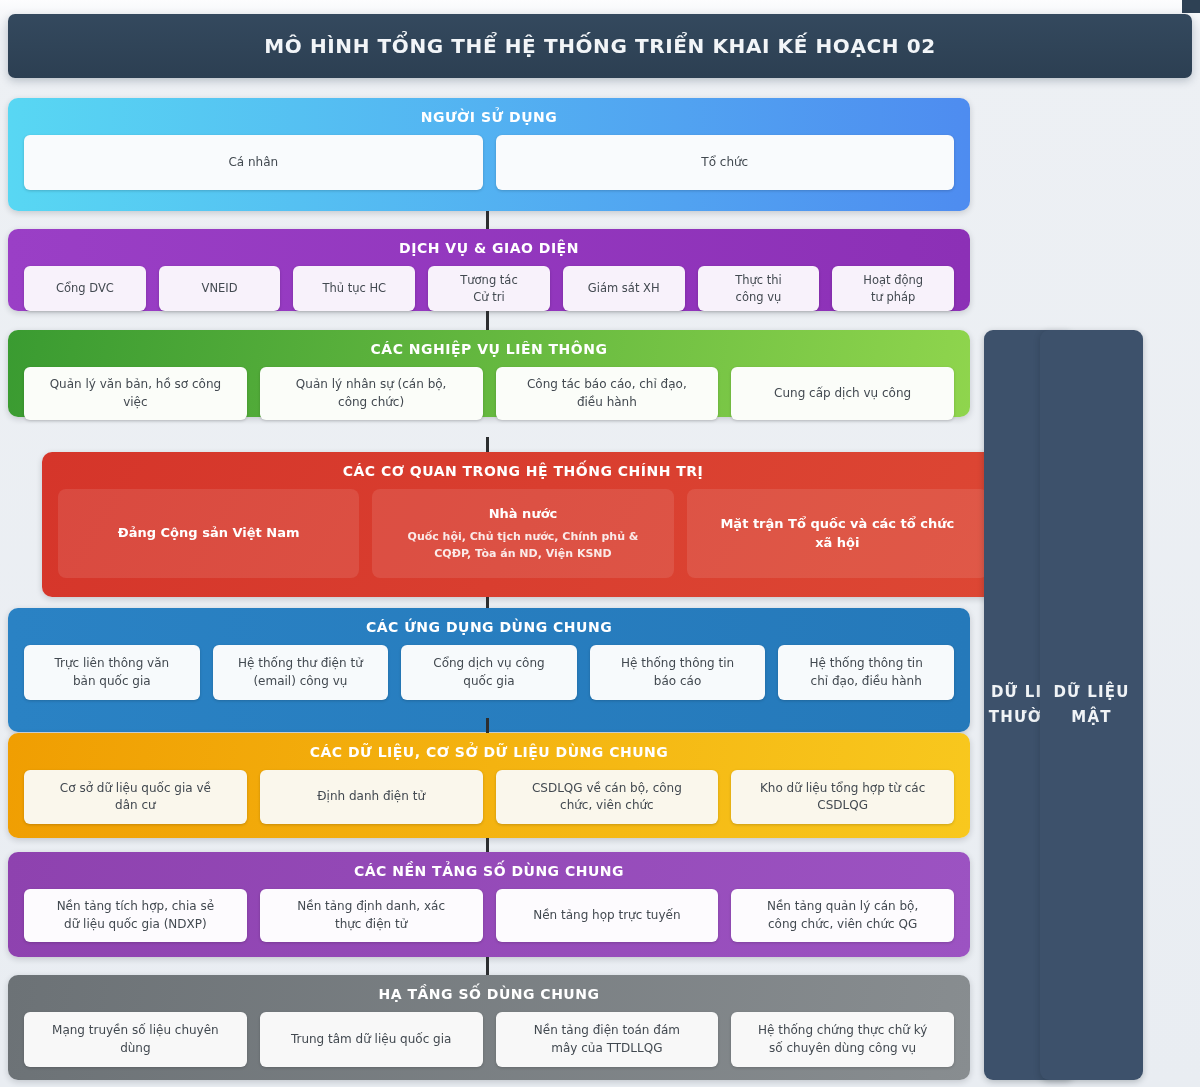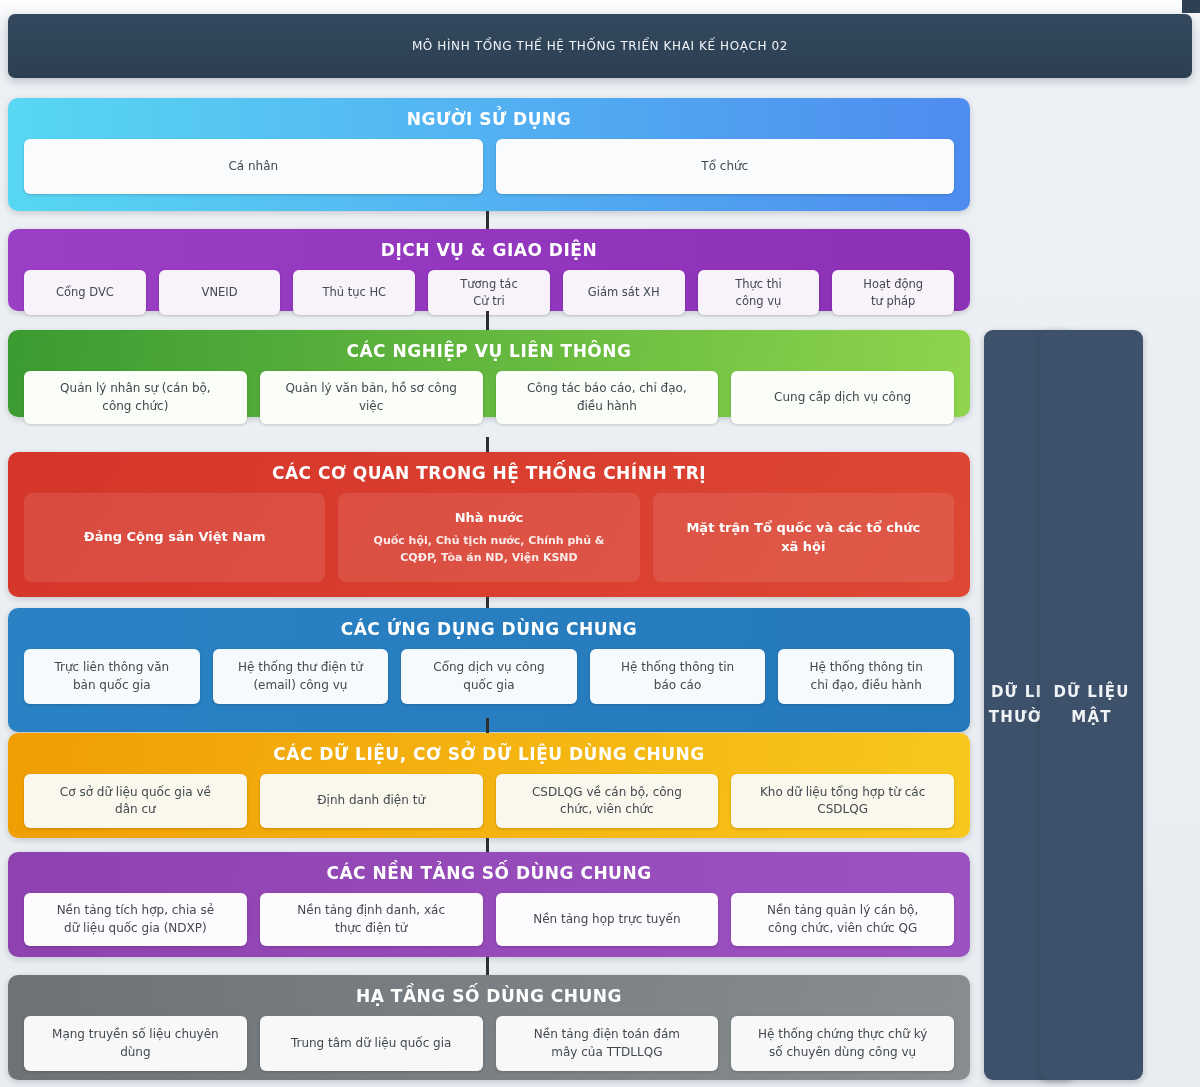--- a/index.html
+++ b/index.html
@@ -19,35 +19,35 @@
 
   
   .title-bar {
     position: absolute; left: 8px; top: 14px; width: 1184px; height: 64px;
     background: linear-gradient(180deg, #34495e 0%, #2c3f52 100%);
     border-radius: 7px;
     display: flex; align-items: center; justify-content: center;
     box-shadow: 0 3px 8px rgba(30,50,70,0.25);
   }
   .title-bar h1 {
-    color: #f2f5f8; font-size: 12px; font-weight: 400; letter-spacing: 0.6px;
+    color: #f2f5f8; font-size: 20px; font-weight: 700; letter-spacing: 0.6px;
   }
 
   
   .stack { position: absolute; left: 8px; top: 98px; width: 962px; }
 
   .band {
     position: absolute; left: 0; width: 962px;
     border-radius: 10px;
     padding: 0 16px;
     box-shadow: 0 2px 6px rgba(20,30,40,0.18);
   }
   .band-header {
     text-align: center; color: #ffffff; font-weight: 700;
-    font-size: 17px; letter-spacing: 0.5px;
+    font-size: 14px; letter-spacing: 0.5px;
     padding: 11px 0 10px 0;
   }
   .band-row { display: flex; gap: 13px; }
   .box {
     flex: 1 1 0;
     background: #fafbfc;
     border-radius: 6px;
     display: flex; flex-direction: column; align-items: center; justify-content: center;
     text-align: center;
     font-size: 12px; color: #424950;
@@ -56,21 +56,21 @@
     line-height: 1.45;
   }
 
   
   .band-users    { top: 0px;   height: 113px; background: linear-gradient(90deg, #58d7f3 0%, #4e8cf0 100%); }
   .band-users    .box { min-height: 55px; background: #f9fbfd; }
   .band-services { top: 131px; height: 82px;  background: linear-gradient(90deg, #9a3fc6 0%, #8c30b6 100%); }
   .band-services .box { min-height: 38px; background: #f8f2fb; font-size: 11.5px; }
   .band-business { top: 232px; height: 87px; background: linear-gradient(100deg, #3a9b31 0%, #8fd54d 100%); }
   .band-business .box { min-height: 53px; background: #fbfdf9; }
-  .band-agencies { top: 354px; height: 145px; background: linear-gradient(120deg, #d5352a 0%, #dd4734 100%); }
+  .band-agencies { top: 354px; height: 145px; background: linear-gradient(120deg, #d5352a 0%, #dd4734 100%); margin-left: 34px; }
   .band-agencies .box {
     min-height: 89px; background: rgba(255,255,255,0.10);
     color: #ffffff; font-weight: 700; font-size: 13px;
     box-shadow: none; border-radius: 8px;
   }
   .band-agencies .box .sublabel {
     font-weight: 700; font-size: 11px; color: rgba(255,255,255,0.88);
     margin-top: 6px; line-height: 1.5;
   }
   .band-apps     { top: 510px; height: 124px; background: linear-gradient(90deg, #2a82c4 0%, #2579ba 100%); }
@@ -153,24 +153,24 @@
       <div class="box">
           <span>Hoạt động tư pháp</span>
         </div>
     </div>
   </section>
 
   <section class="band band-business">
     <div class="band-header">CÁC NGHIỆP VỤ LIÊN THÔNG</div>
     <div class="band-row">
       <div class="box">
+          <span>Quản lý văn bản, hồ sơ công việc</span>
+        </div>
+      <div class="box">
           <span>Quản lý nhân sự (cán bộ, công chức)</span>
-        </div>
-      <div class="box">
-          <span>Quản lý văn bản, hồ sơ công việc</span>
         </div>
       <div class="box">
           <span>Công tác báo cáo, chỉ đạo, điều hành</span>
         </div>
       <div class="box">
           <span>Cung cấp dịch vụ công</span>
         </div>
     </div>
   </section>
 

